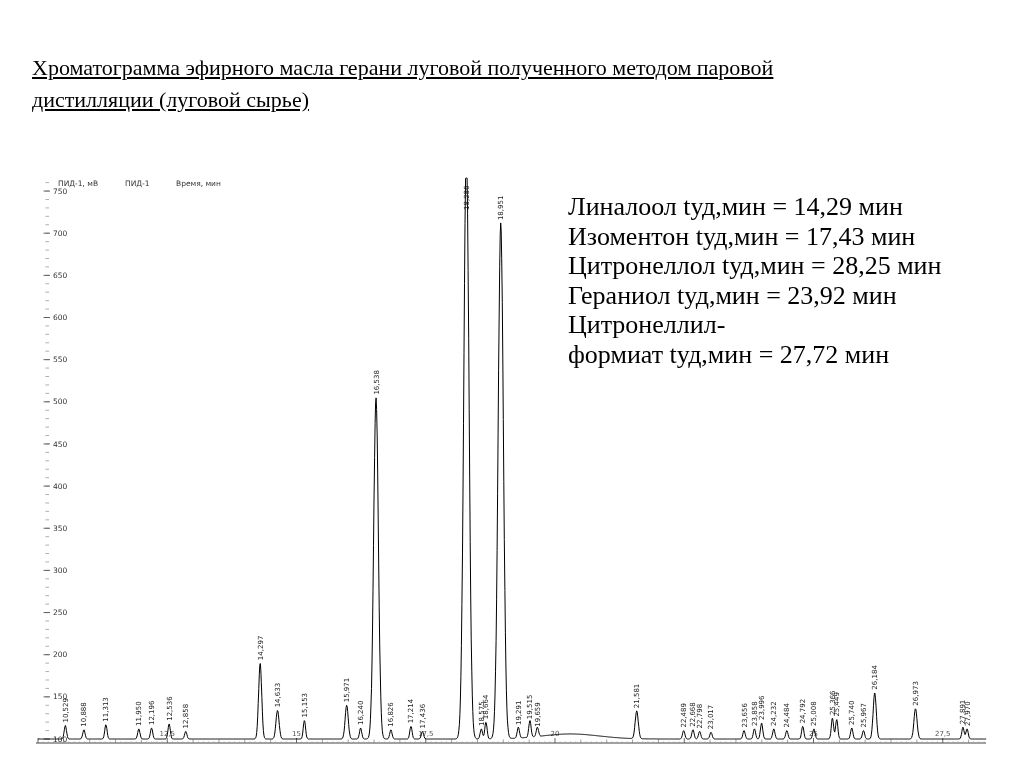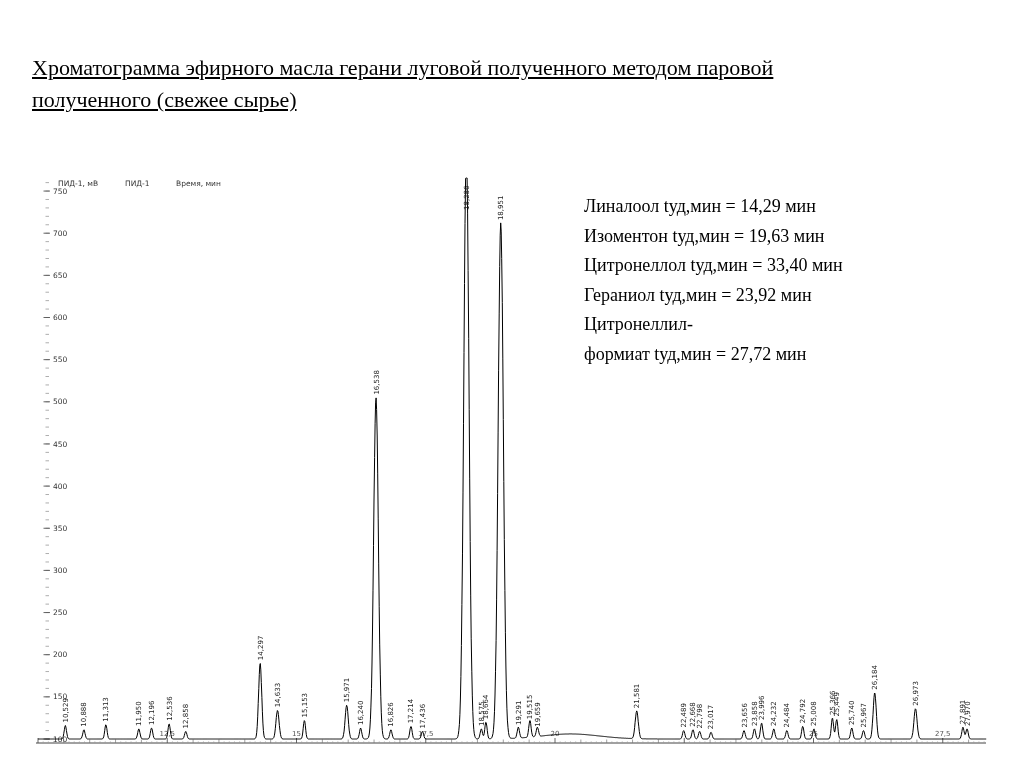--- a/index.html
+++ b/index.html
@@ -2,31 +2,31 @@
 <html><head>
 <meta charset="utf-8">
 <style>
   html,body{margin:0;padding:0;background:#ffffff;}
   .page{position:relative;width:1024px;height:768px;background:#ffffff;overflow:hidden;
         font-family:"Liberation Serif", serif;color:#000;}
   .title{position:absolute;top:52px;left:0;width:100%;text-align:left;
          font-size:22px;line-height:32px;font-weight:400;padding-left:32px;}
   .title span{text-decoration:underline;}
   .chart{position:absolute;left:28px;top:166px;width:965px;height:590px;}
-  .annot{position:absolute;left:584px;top:192px;font-size:18px;line-height:29.5px;z-index:5;}
+  .annot{position:absolute;left:568px;top:192px;font-size:26px;line-height:29.5px;z-index:5;}
   .annot div{white-space:pre;}
 </style>
 </head>
 <body>
 
 <div class="page">
 
   <div class="title">
     <span>Хроматограмма эфирного масла герани луговой полученного методом паровой</span><br>
-    <span>полученного (свежее сырье)</span>
+    <span>дистилляции (луговой сырье)</span>
   </div>
 
   <div class="chart">
     <svg id="chart-svg" width="965" height="590" viewBox="0 0 965 590">
         <g>
           <line x1="17.5" y1="573" x2="21" y2="573" stroke="#777" stroke-width="0.6"></line>
           <line x1="17.5" y1="564.57" x2="21" y2="564.57" stroke="#777" stroke-width="0.6"></line>
           <line x1="17.5" y1="556.14" x2="21" y2="556.14" stroke="#777" stroke-width="0.6"></line>
           <line x1="17.5" y1="547.71" x2="21" y2="547.71" stroke="#777" stroke-width="0.6"></line>
           <line x1="17.5" y1="539.28" x2="21" y2="539.28" stroke="#777" stroke-width="0.6"></line>
@@ -363,20 +363,20 @@
           <text transform="translate(849.2128000000001,523.635) rotate(-90)" font-size="7" fill="#222" font-family="&quot;DejaVu Sans&quot;,sans-serif">26,184</text>
           <text transform="translate(890.0041,539.652) rotate(-90)" font-size="7" fill="#222" font-family="&quot;DejaVu Sans&quot;,sans-serif">26,973</text>
           <text transform="translate(937.4647,558.198) rotate(-90)" font-size="7" fill="#222" font-family="&quot;DejaVu Sans&quot;,sans-serif">27,891</text>
           <text transform="translate(941.549,559.884) rotate(-90)" font-size="7" fill="#222" font-family="&quot;DejaVu Sans&quot;,sans-serif">27,970</text>
         </g>
       </svg>
   </div>
 
   <div class="annot">
     <div>Линалоол tуд,мин = 14,29 мин</div>
-    <div>Изоментон tуд,мин = 19,63 мин</div>
-    <div>Цитронеллол tуд,мин = 33,40 мин</div>
+    <div>Изоментон tуд,мин = 17,43 мин</div>
+    <div>Цитронеллол tуд,мин = 28,25 мин</div>
     <div>Гераниол tуд,мин = 23,92 мин</div>
     <div>Цитронеллил-</div>
     <div>формиат tуд,мин = 27,72 мин</div>
   </div>
 
 </div>
 
 </body></html>

